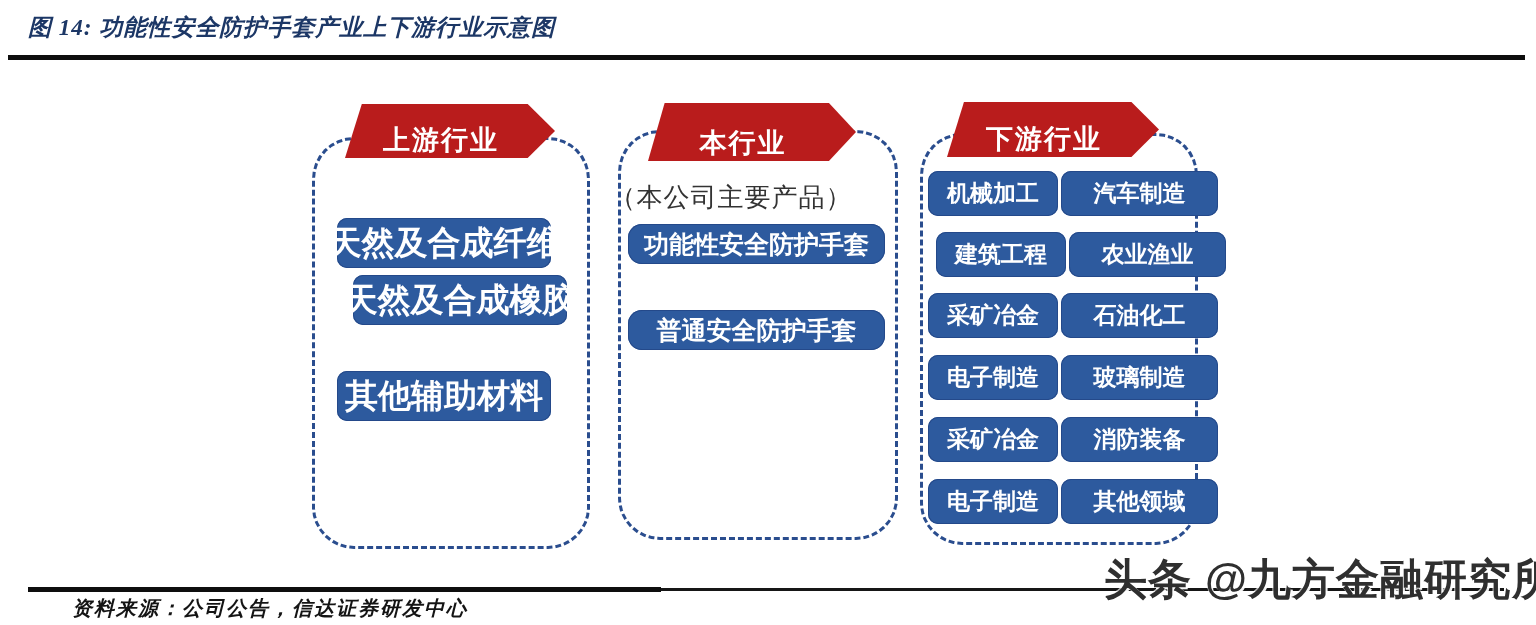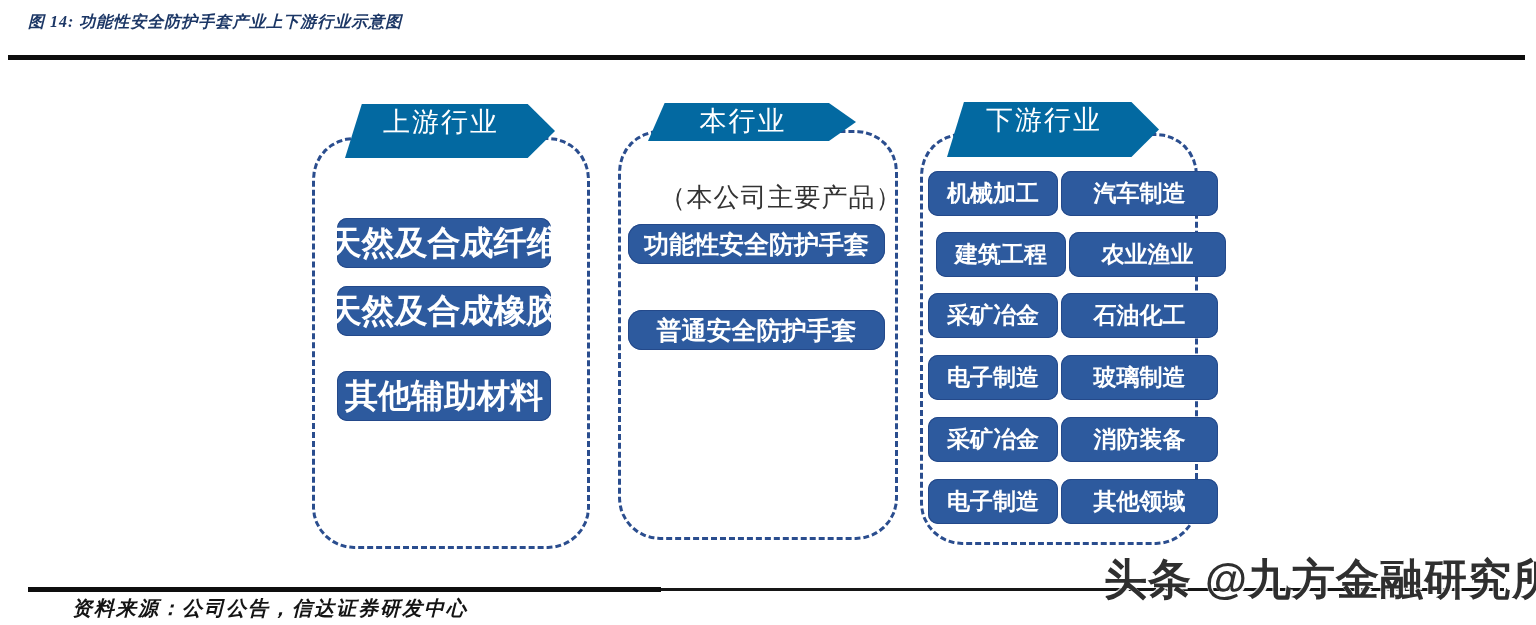--- a/index.html
+++ b/index.html
@@ -8,60 +8,60 @@
     font-family:"Liberation Sans", sans-serif;
     -webkit-font-smoothing:antialiased;
   }
   .abs{position:absolute;}
 
   
   .fig-title{
     left:28px;top:12px;
     font-family:"Liberation Serif", serif;
     font-style:italic;font-weight:bold;
-    font-size:16px;color:#1c3766;letter-spacing:1px;
+    font-size:23px;color:#1c3766;letter-spacing:1px;
     white-space:nowrap;
   }
   .title-rule{left:8px;top:55px;width:1517px;height:5px;background:#0e0e0e;}
 
   
   .panel{
     border:3px dashed #2a4d8e;border-radius:42px;background:transparent;
   }
   .panel-up{left:312px;top:137px;width:272px;height:406px;}
   .panel-mid{left:618px;top:130px;width:274px;height:404px;}
   .panel-down{left:920px;top:133px;width:272px;height:406px;}
 
   
   .banner{
-    background:#0369a1;color:#ffffff;z-index:3;
+    background:#b91c1c;color:#ffffff;z-index:3;
     clip-path:polygon(8% 0%, 87% 0%, 100% 50%, 87% 100%, 0% 100%);
-    display:flex;align-items:flex-start;justify-content:center;
-    font-weight:normal;font-size:27px;letter-spacing:2px;
+    display:flex;align-items:flex-end;justify-content:center;
+    font-weight:bold;font-size:27px;letter-spacing:2px;
     padding-right:18px;box-sizing:border-box;
   }
   .banner-up{left:345px;top:104px;width:210px;height:54px;}
-  .banner-mid{left:648px;top:103px;width:208px;height:38px;}
+  .banner-mid{left:648px;top:103px;width:208px;height:58px;}
   .banner-down{left:947px;top:102px;width:212px;height:55px;}
 
   
   .bluebox{
     background:#2d5a9e;color:#ffffff;z-index:2;
     display:flex;align-items:center;justify-content:center;
     font-weight:bold;white-space:nowrap;
     box-shadow:0 0 0 1px #24498a inset;
   }
 
   
   .upbox{left:337px;width:214px;height:50px;border-radius:10px;font-size:33px;}
-  .upbox-0{top:218px;} .upbox-1{top:286px;} .upbox-2{top:371px;}
+  .upbox-0{top:218px;} .upbox-1{top:275px;margin-left:16px;} .upbox-2{top:371px;}
 
   
   .mid-note{
-    left:644px;top:180px;width:274px;text-align:center;
+    left:594px;top:180px;width:274px;text-align:center;
     font-size:26px;color:#333333;font-weight:500;letter-spacing:1px;z-index:2;
   }
   .midbox{left:628px;width:257px;height:40px;border-radius:14px;font-size:25px;}
   .midbox-0{top:224px;} .midbox-1{top:310px;}
 
   
   .dbox{height:45px;border-radius:10px;font-size:23px;}
   .dbox-l{left:928px;width:130px;}
   .dbox-r{left:1061px;width:157px;}
   .drow-0{top:171px;} .drow-1{top:232px;margin-left:8px;} .drow-2{top:293px;}

